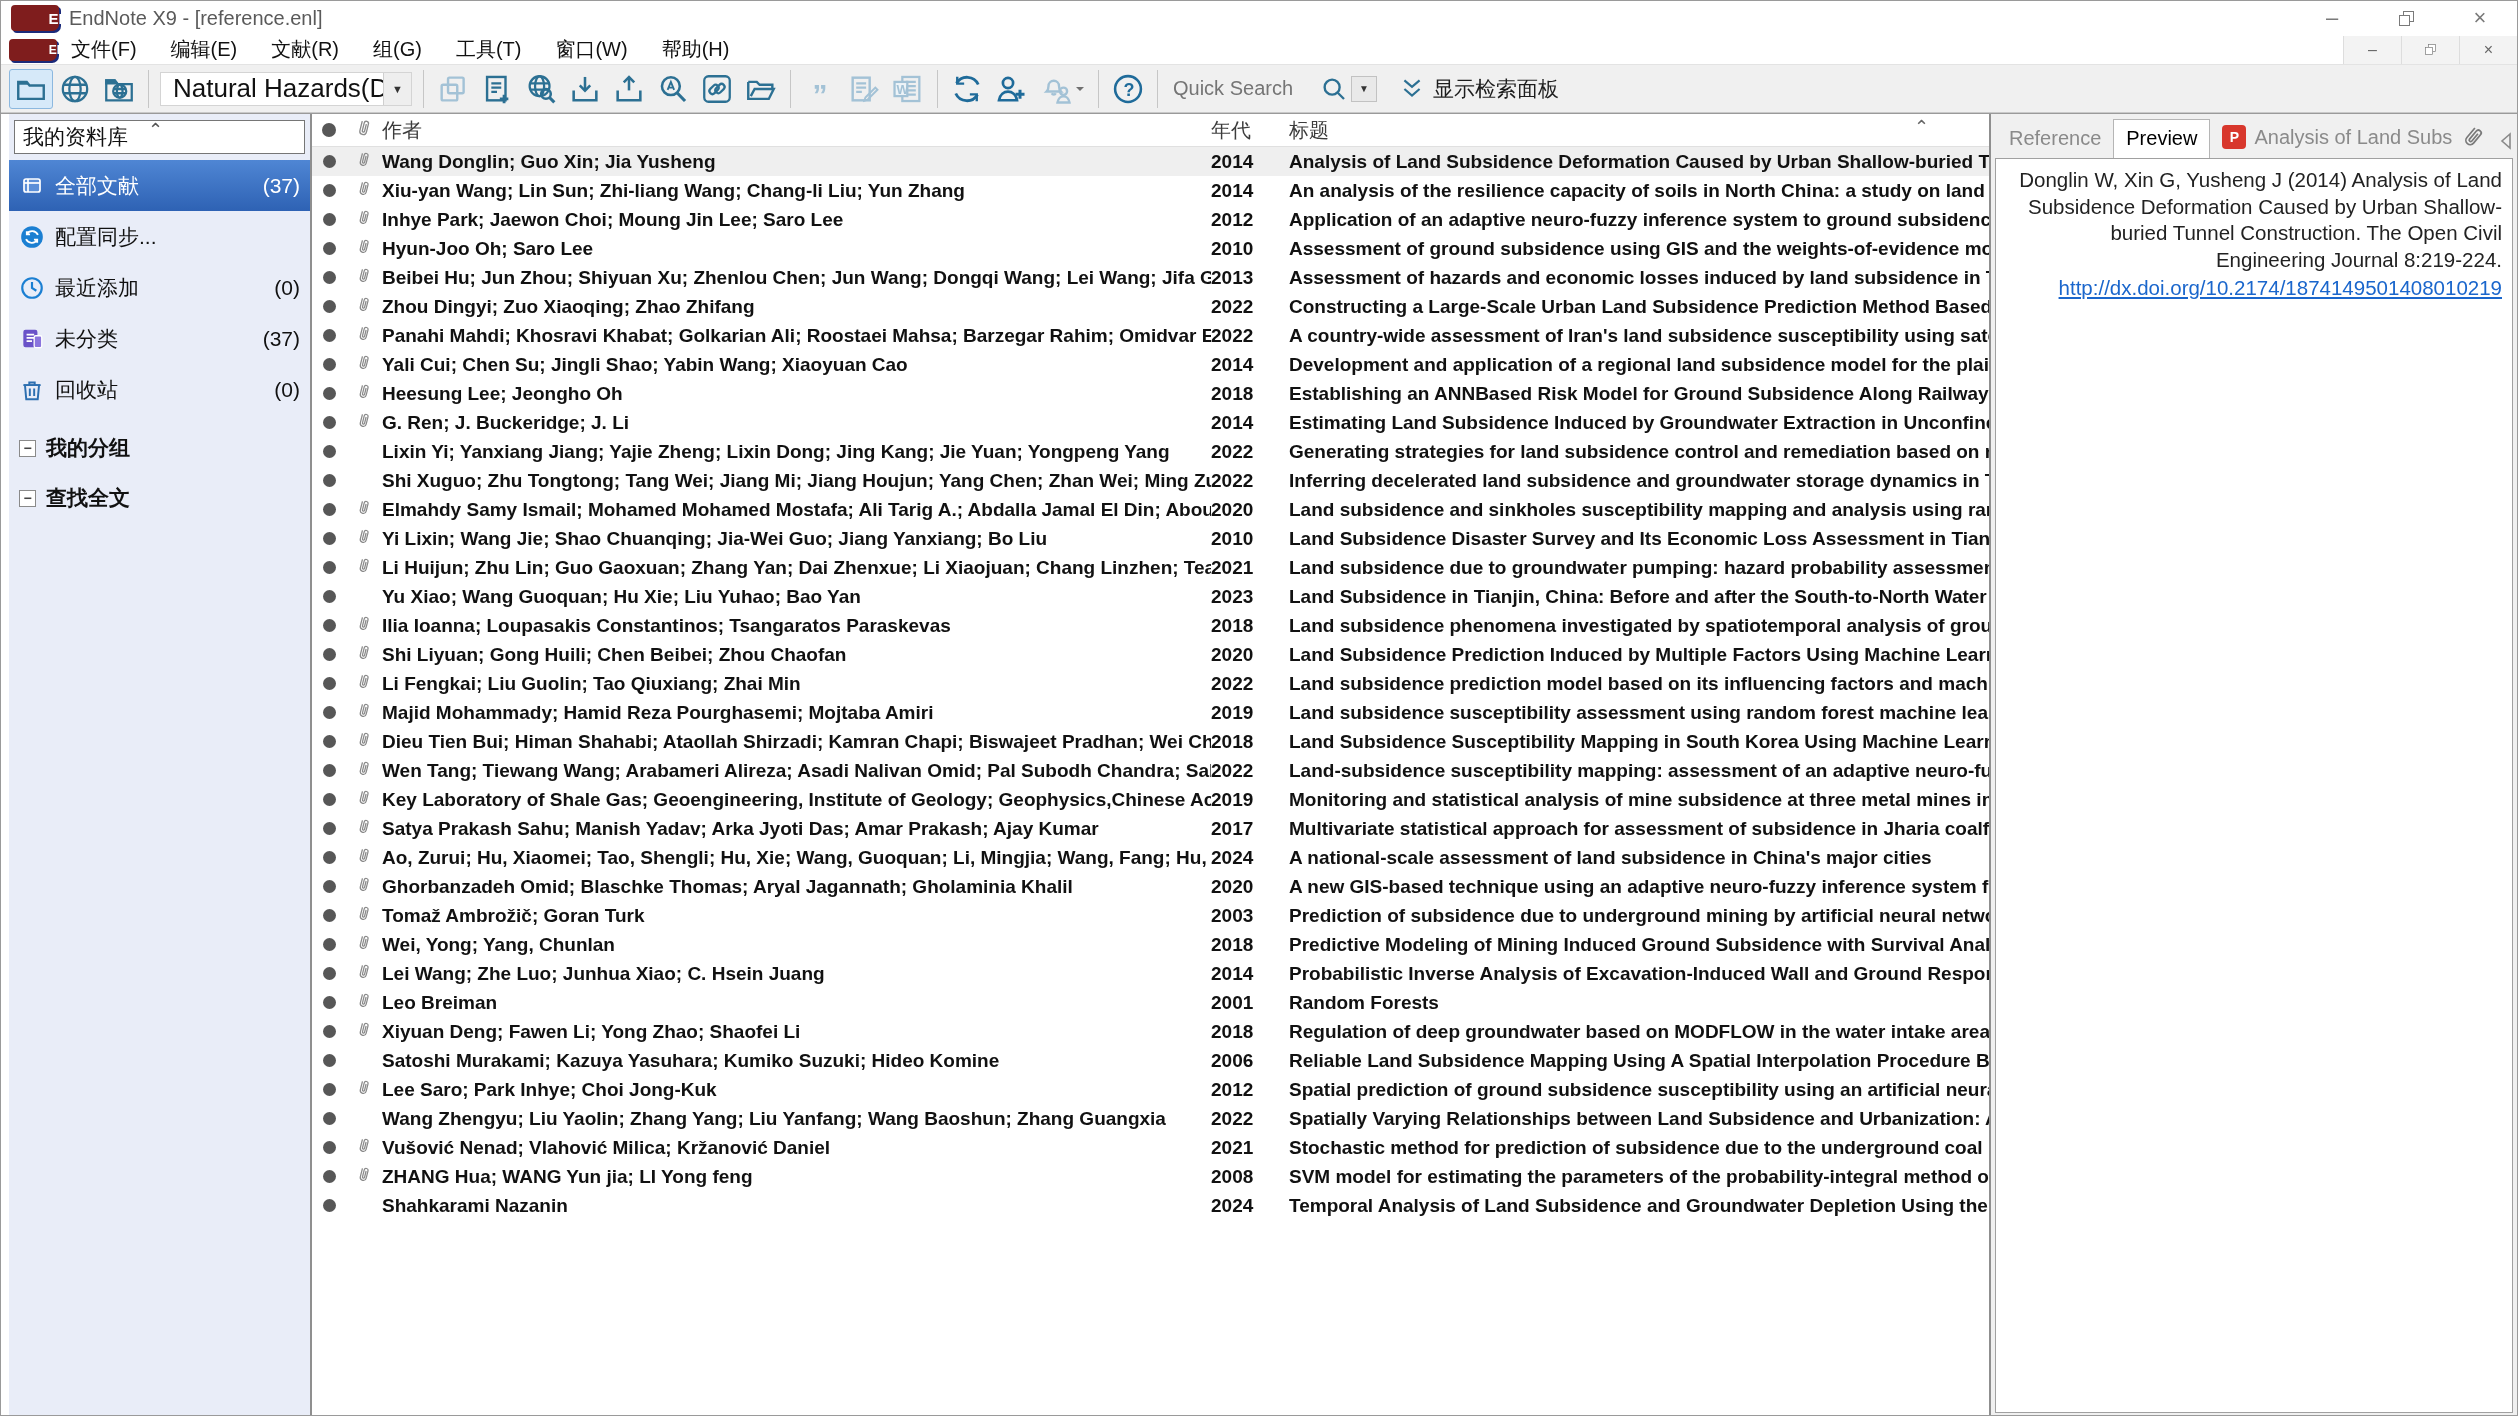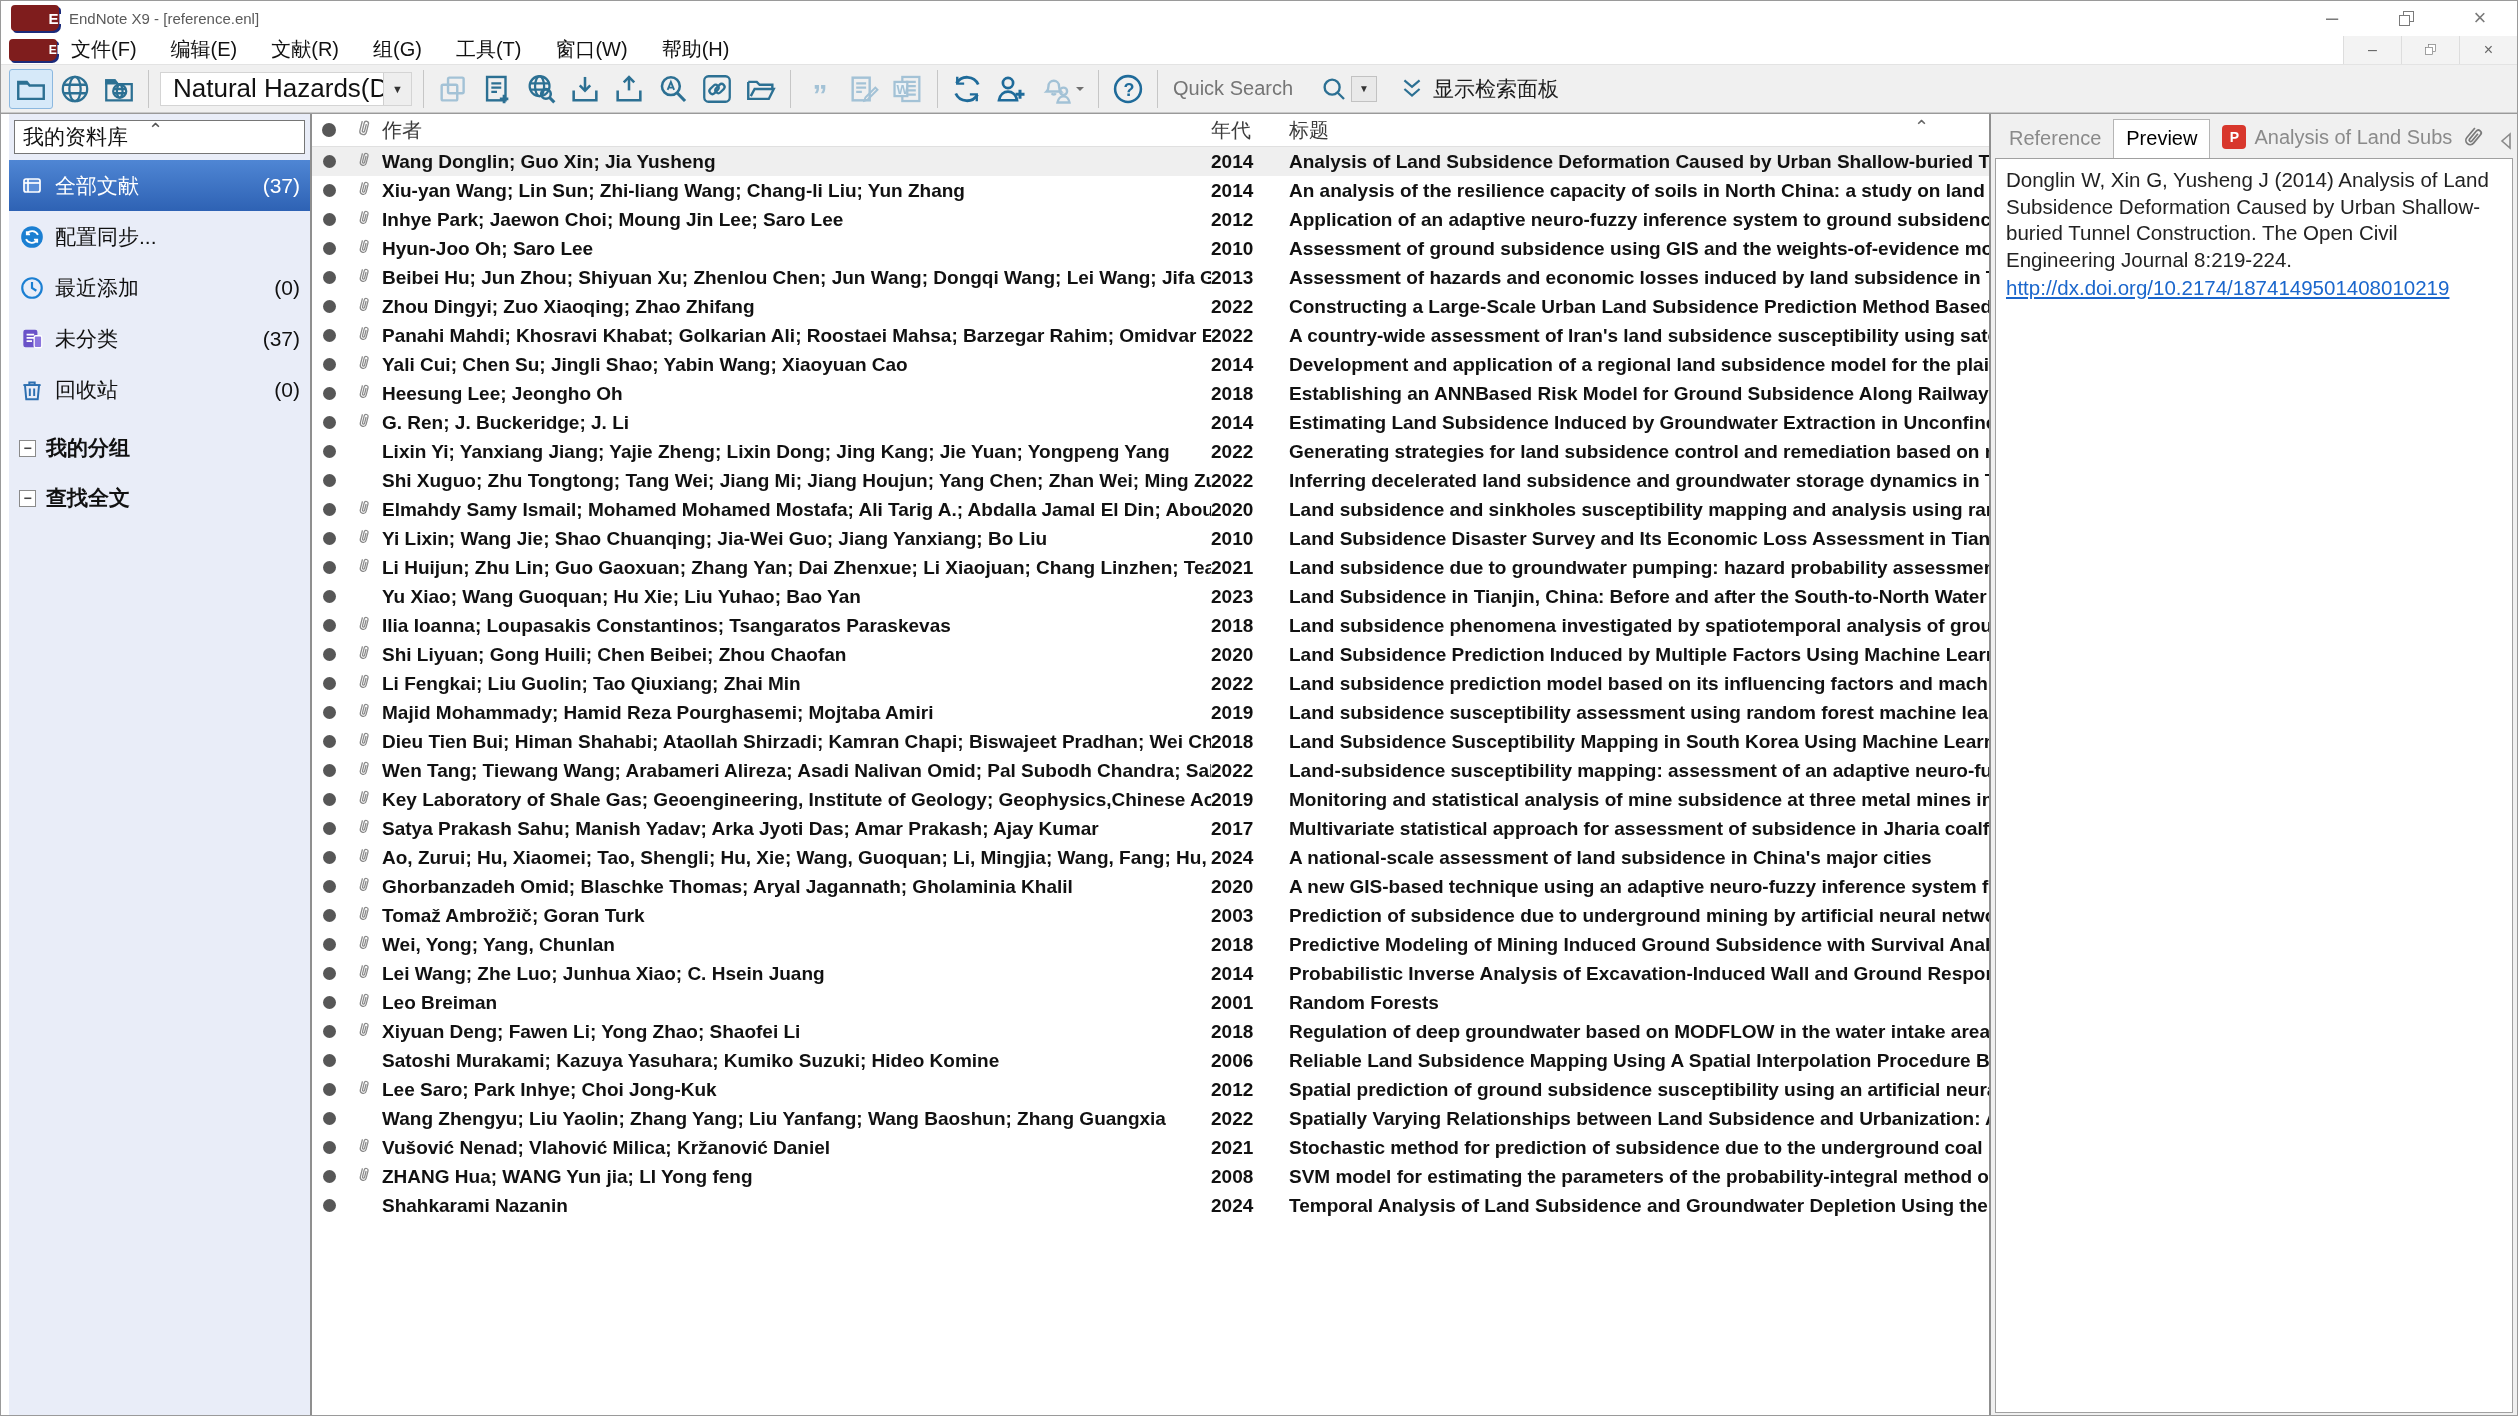--- a/index.html
+++ b/index.html
@@ -7,21 +7,21 @@
   #app{
     position:relative;width:2518px;height:1416px;background:#ffffff;
     font-family:"Liberation Sans", sans-serif;color:#1a1a1a;overflow:hidden;
     border:1px solid #9a9a9a;
   }
   
   .titlebar{height:34px;display:flex;align-items:center;background:#fff;padding-left:10px;}
   .en-logo{width:30px;height:26px;background:#7f1d1d;color:#fff;font-weight:bold;font-size:15px;
     display:flex;align-items:center;justify-content:center;border-radius:4px 4px 7px 4px;margin-right:10px;
     box-shadow:2px 2px 0 #1b2a7a;padding-left:48px;}
-  .title-text{font-size:15px;color:#5a5a5a;}
+  .title-text{font-size:20px;color:#5a5a5a;}
   .win-controls{margin-left:auto;display:flex;height:100%;}
   .win-btn{width:74px;height:100%;display:flex;align-items:center;justify-content:center;color:#7a7a7a;font-size:22px;}
   .restore-glyph{position:relative;width:15px;height:15px;}
   .restore-glyph i{position:absolute;border:1.6px solid #7a7a7a;background:#fff;display:block;}
   .restore-glyph i.b{width:11px;height:11px;left:0;bottom:0;}
   .restore-glyph i.t{width:11px;height:11px;right:0;top:0;}
   
   .menubar{height:30px;display:flex;align-items:center;background:#fff;padding-left:8px;border-bottom:1px solid #e3e3e3;}
   .menubar .en-logo{width:26px;height:22px;font-size:12px;margin-right:14px;}
   .menu-item{font-size:20px;color:#111;margin-right:34px;}
@@ -65,21 +65,21 @@
   .scrollup{position:absolute;right:60px;top:2px;color:#666;font-size:18px;}
   .rows{flex:1;overflow:hidden;}
   .row{height:29px;display:grid;grid-template-columns:34px 36px 1fr 78px 700px;align-items:center;
     font-size:19px;font-weight:bold;color:#111;}
   .row.sel{background:#efefef;}
   .rdot{width:13px;height:13px;border-radius:50%;background:#575757;justify-self:center;}
   .cell{white-space:nowrap;overflow:hidden;}
   .clipwrap{justify-self:center;}
   .clipwrap.hide{visibility:hidden;}
   
-  .rightpane{width:528px;flex:none;border-left:2px solid #8f8f8f;background:#f0f0f0;display:flex;flex-direction:column;}
+  .rightpane{width:528px;flex:none;border-left:2px solid #8f8f8f;background:#f0f0f0;display:flex;flex-direction:column;text-align:right;}
   .tabstrip{height:44px;display:flex;align-items:flex-end;padding:0 6px;flex:none;}
   .tab{font-size:20px;padding:7px 12px 8px 12px;color:#8a8a8a;display:flex;align-items:center;white-space:nowrap;}
   .tab.active{background:#fff;border:1px solid #b5b5b5;border-bottom:none;color:#000;}
   .pdf-badge{width:24px;height:24px;background:#d8372c;border-radius:4px;color:#fff;font-size:14px;font-weight:bold;
     display:flex;align-items:center;justify-content:center;margin-right:8px;flex:none;}
   .pdf-label{max-width:218px;overflow:hidden;white-space:nowrap;}
   .tab-tools{margin-left:auto;display:flex;align-items:center;gap:20px;padding-bottom:8px;}
   .preview-box{flex:1;margin:0 4px 4px 4px;background:#fff;border:1px solid #a0a0a0;padding:8px 10px;overflow:hidden;}
   .citation{font-size:20.5px;line-height:1.3;color:#222;}
   .doi-link{display:inline-block;font-size:20.5px;color:#1a66cc;text-decoration:underline;margin-top:2px;word-break:break-all;}

